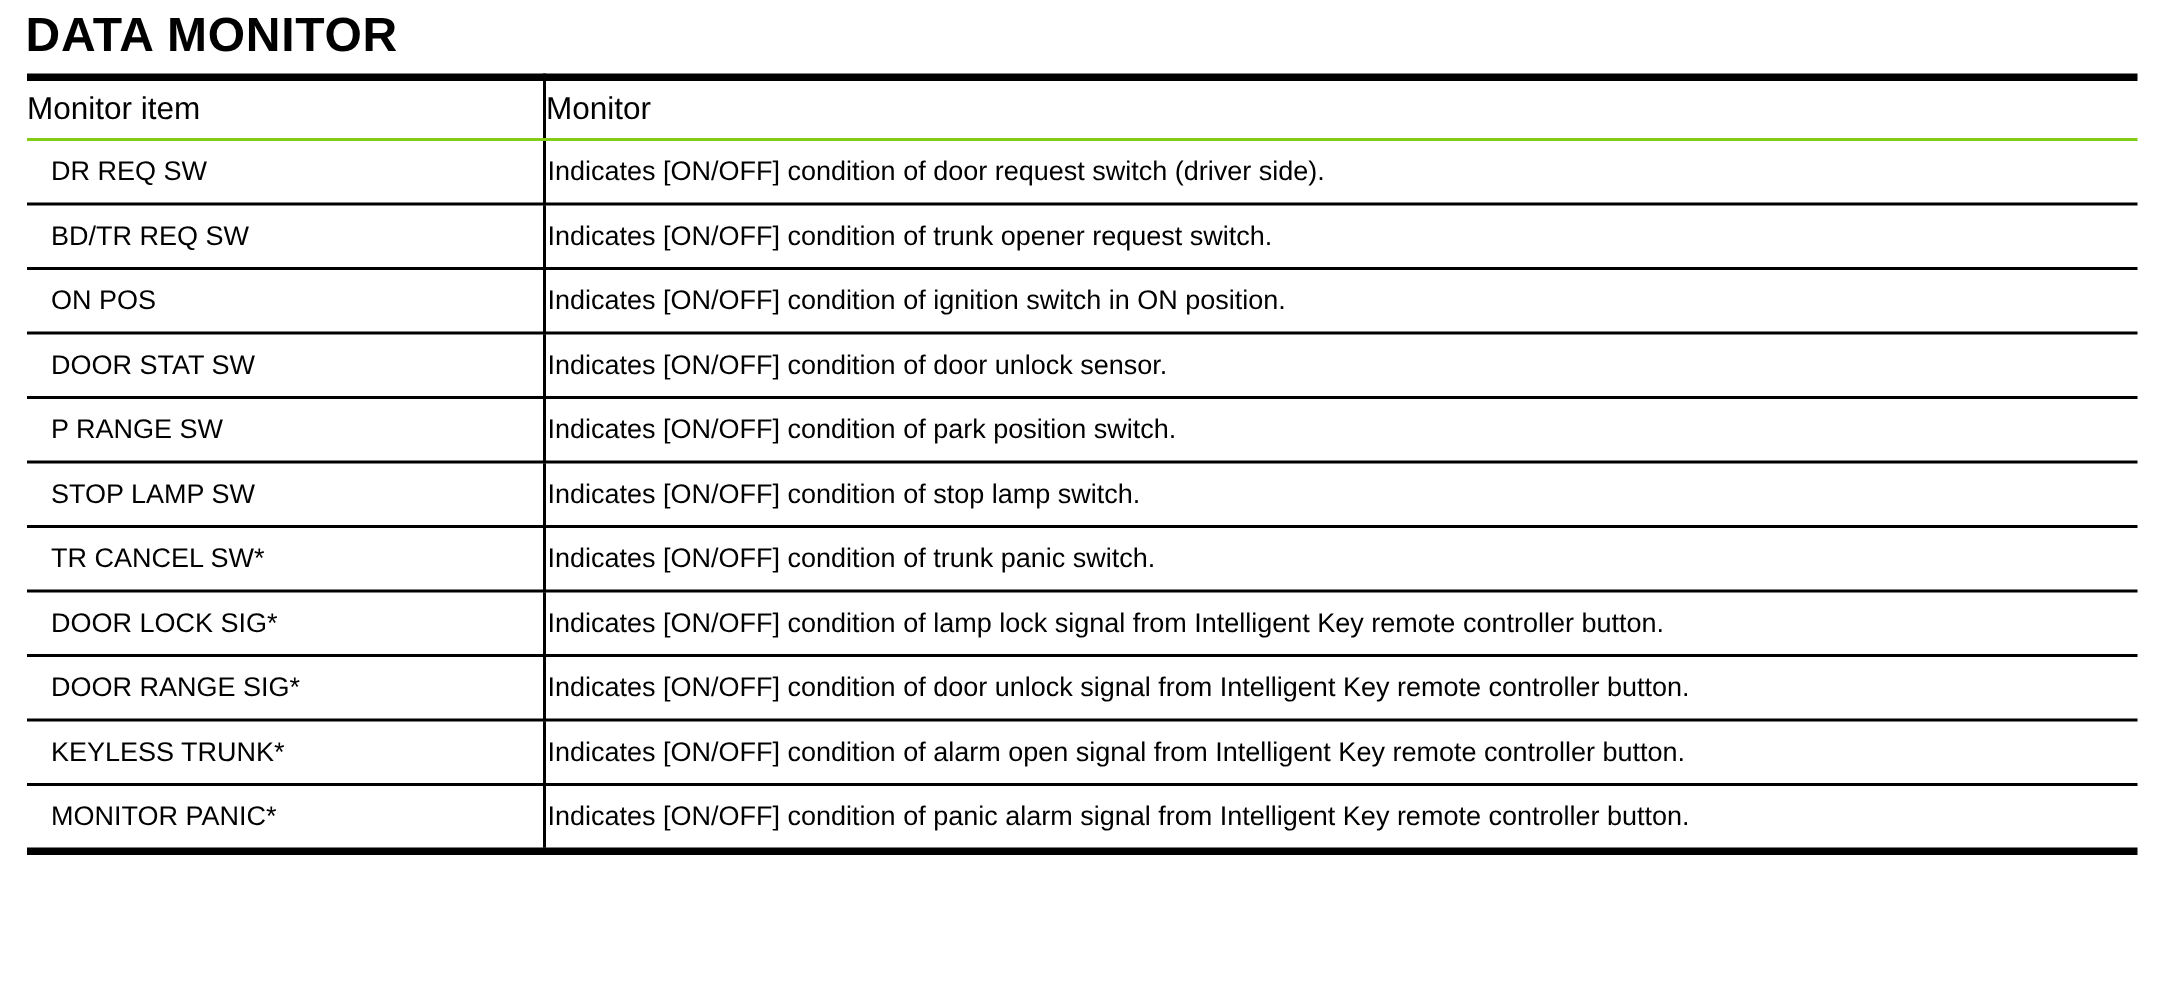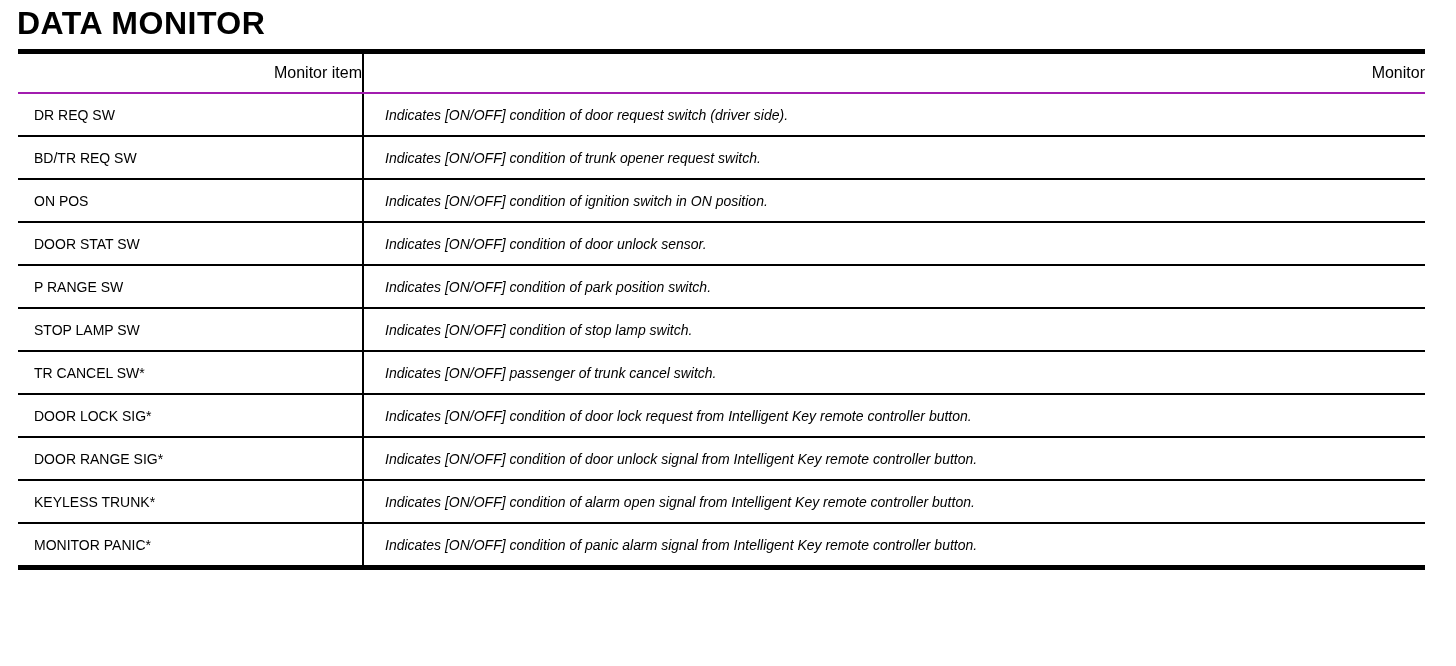--- a/index.html
+++ b/index.html
@@ -29,42 +29,41 @@
     table-layout: fixed;
     margin: 7px 0 0 18px;
     width: 1407px;
     border-top: 5px solid #000;
     border-bottom: 5px solid #000;
   }
   col.col-item { width: 345px; }
   table.data-monitor th {
     height: 38px;
     font-weight: normal;
-    font-size: 16px;
-    text-align: right;
+    font-size: 21px;
+    text-align: left;
     vertical-align: middle;
-    border-bottom: 2px solid #a21caf;
+    border-bottom: 2px solid #84cc16;
     padding: 0;
   }
   table.data-monitor td {
     height: 41px;
-    font-size: 14px;
+    font-size: 18px;
     vertical-align: middle;
     border-bottom: 2px solid #000;
     padding: 0 8px 0 16px;
     white-space: nowrap;
     overflow: hidden;
   }
   table.data-monitor th:first-child,
   table.data-monitor td:first-child {
     border-right: 2px solid #000;
   }
   table.data-monitor td.content-cell {
-    padding-left: 21px;
-    font-style: italic;
+    padding-left: 1px;
   }
 </style>
 </head>
 <body>
 
 <div class="page">
 
   <h1 class="page-title">DATA MONITOR</h1>
 
   <table class="data-monitor">
@@ -106,26 +105,26 @@
       <td class="content-cell">Indicates [ON/OFF] condition of park position switch.</td>
     </tr>
 
     <tr>
       <td class="item-cell">STOP LAMP SW</td>
       <td class="content-cell">Indicates [ON/OFF] condition of stop lamp switch.</td>
     </tr>
 
     <tr>
       <td class="item-cell">TR CANCEL SW*</td>
-      <td class="content-cell">Indicates [ON/OFF] passenger of trunk cancel switch.</td>
+      <td class="content-cell">Indicates [ON/OFF] condition of trunk panic switch.</td>
     </tr>
 
     <tr>
       <td class="item-cell">DOOR LOCK SIG*</td>
-      <td class="content-cell">Indicates [ON/OFF] condition of door lock request from Intelligent Key remote controller button.</td>
+      <td class="content-cell">Indicates [ON/OFF] condition of lamp lock signal from Intelligent Key remote controller button.</td>
     </tr>
 
     <tr>
       <td class="item-cell">DOOR RANGE SIG*</td>
       <td class="content-cell">Indicates [ON/OFF] condition of door unlock signal from Intelligent Key remote controller button.</td>
     </tr>
 
     <tr>
       <td class="item-cell">KEYLESS TRUNK*</td>
       <td class="content-cell">Indicates [ON/OFF] condition of alarm open signal from Intelligent Key remote controller button.</td>

